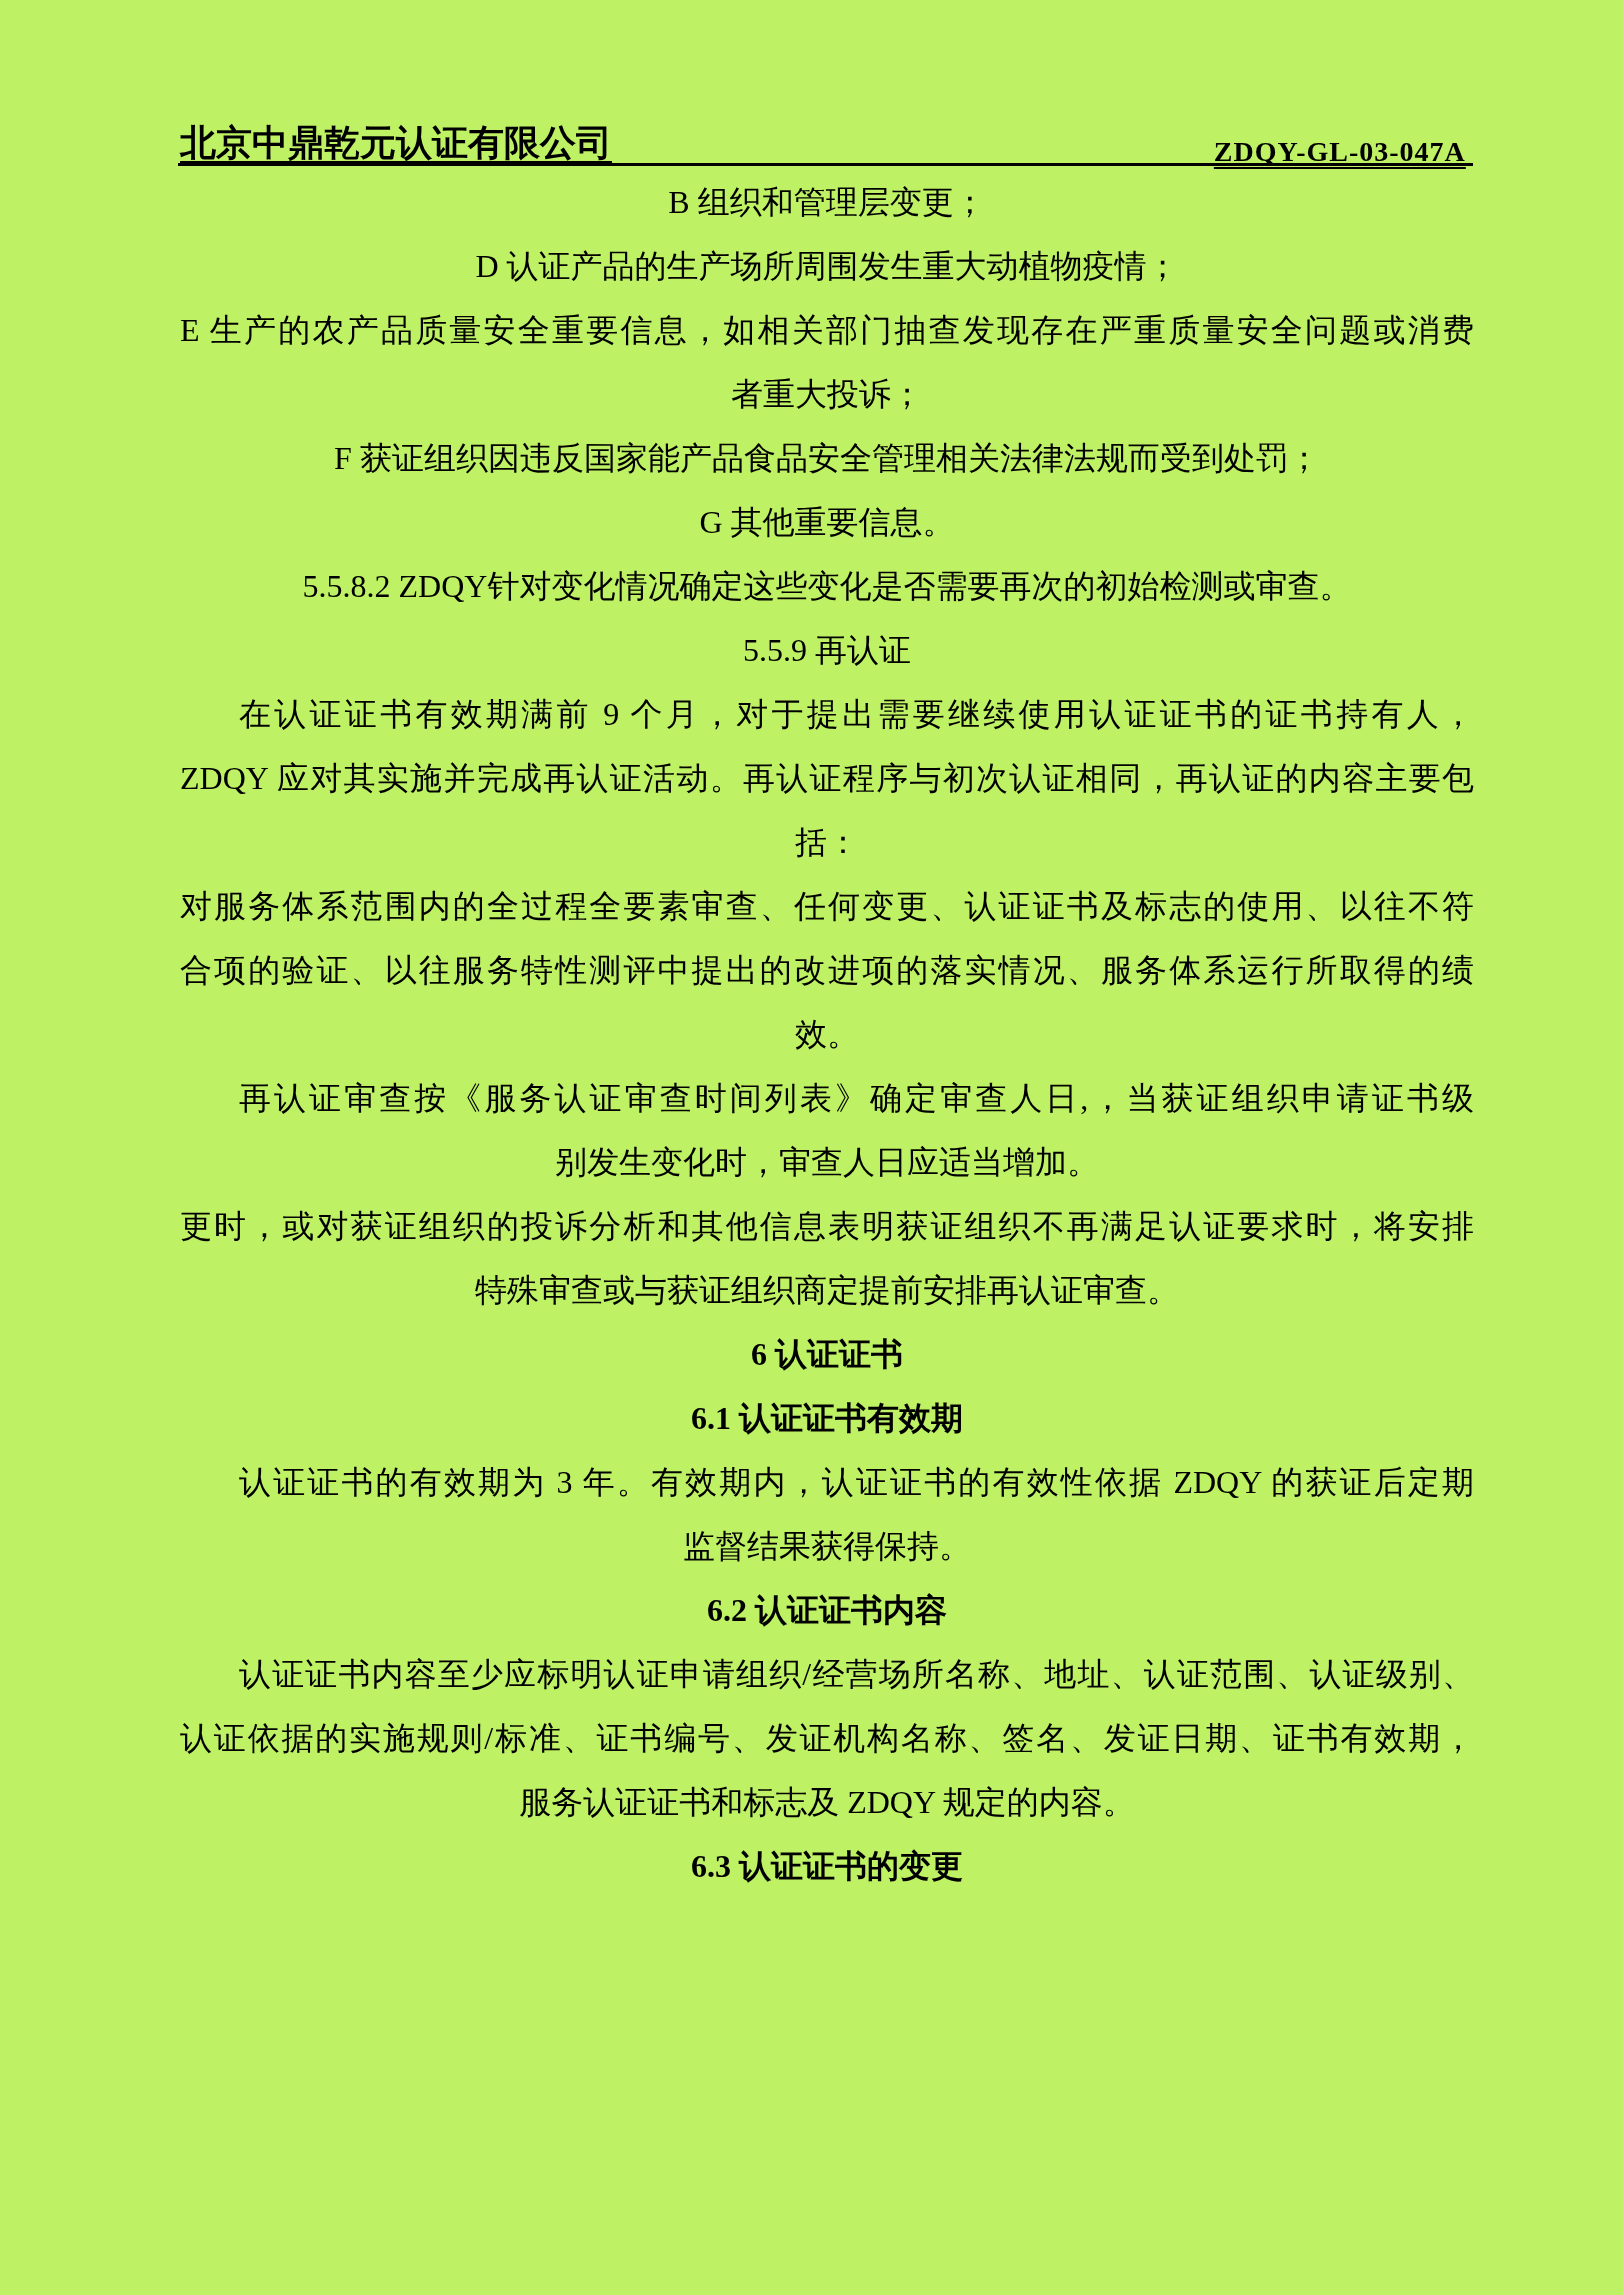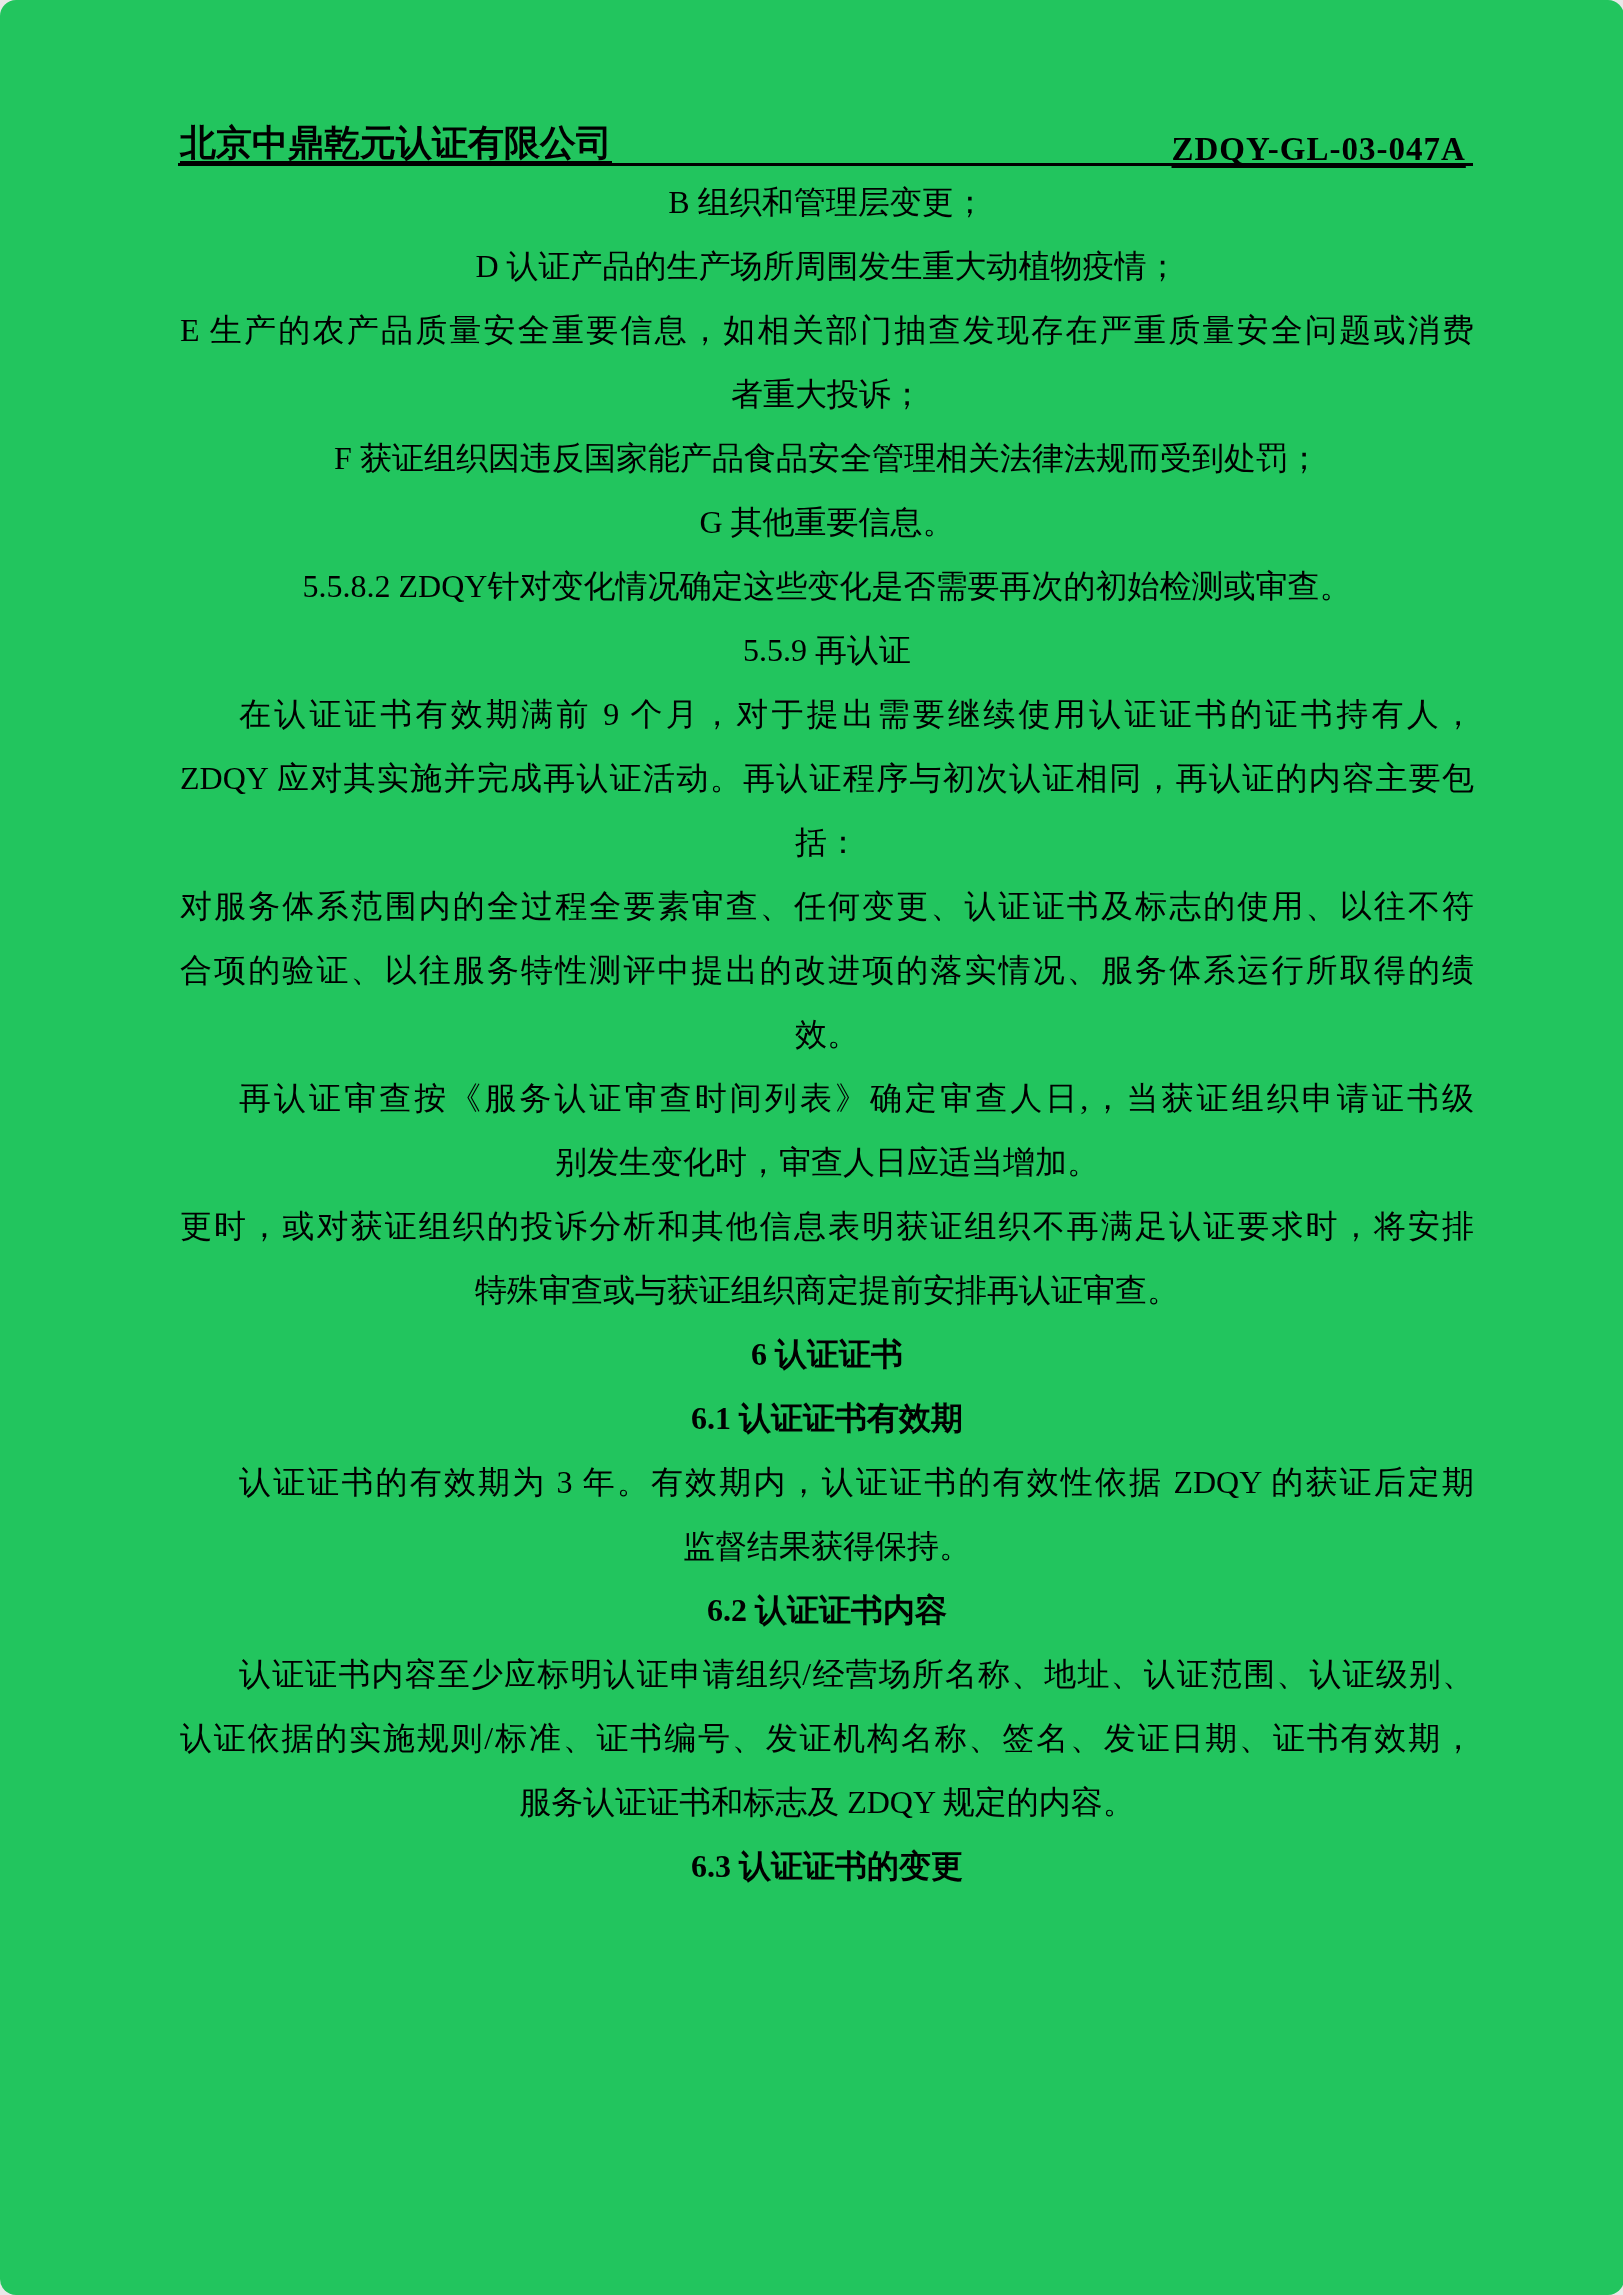--- a/index.html
+++ b/index.html
@@ -16,21 +16,21 @@
     position:absolute;left:180px;top:119px;width:1293px;
     display:flex;justify-content:space-between;align-items:flex-end;
   }
   .company{
     font-size:36px;font-weight:bold;white-space:nowrap;
     text-decoration:underline;
     text-decoration-thickness:2px;
     text-underline-offset:6.1px;
   }
   .docnum{
-    font-size:33px;font-weight:bold;white-space:nowrap;letter-spacing:1px;
+    font-size:28px;font-weight:bold;white-space:nowrap;letter-spacing:1px;
     padding-right:7.2px;
     text-decoration:underline;
     text-decoration-thickness:2px;
     text-underline-offset:6.1px;
   }
   .rule{
     position:absolute;left:178px;top:163px;width:1295px;height:3.1px;
     background:#000000;
   }
   .content{
@@ -49,21 +49,21 @@
   .line.indent{padding-left:59px;}
   .line.bold{font-weight:bold;}
   .footer{
     position:absolute;left:0;top:2162px;width:100%;
     text-align:center;font-size:24.5px;line-height:31px;
   }
 </style>
 </head>
 <body>
 
-<div class="page" style="background: #22c55e; color: rgb(0, 0, 0); border-radius: 16px;">
+<div class="page" style="background: #bef264; color: rgb(0, 0, 0);">
 
   <div class="header">
     <span class="company">北京中鼎乾元认证有限公司</span>
     <span class="docnum">ZDQY-GL-03-047A</span>
   </div>
 
   <div class="rule"></div>
 
   <div class="content">
       <div class="line">B 组织和管理层变更；</div>

